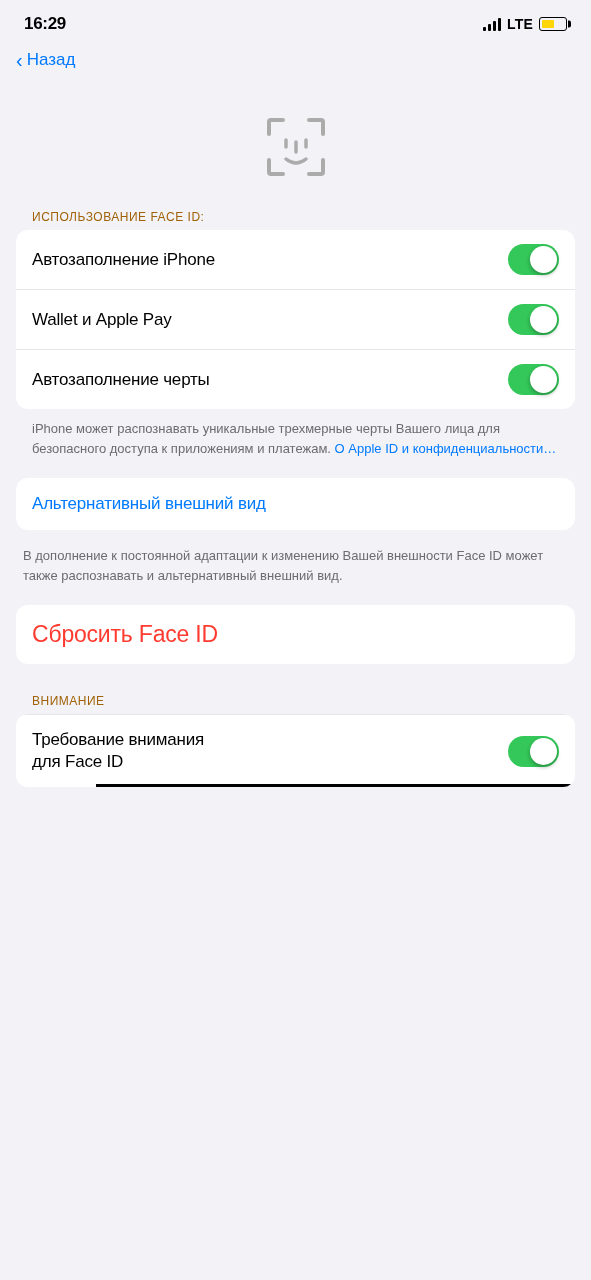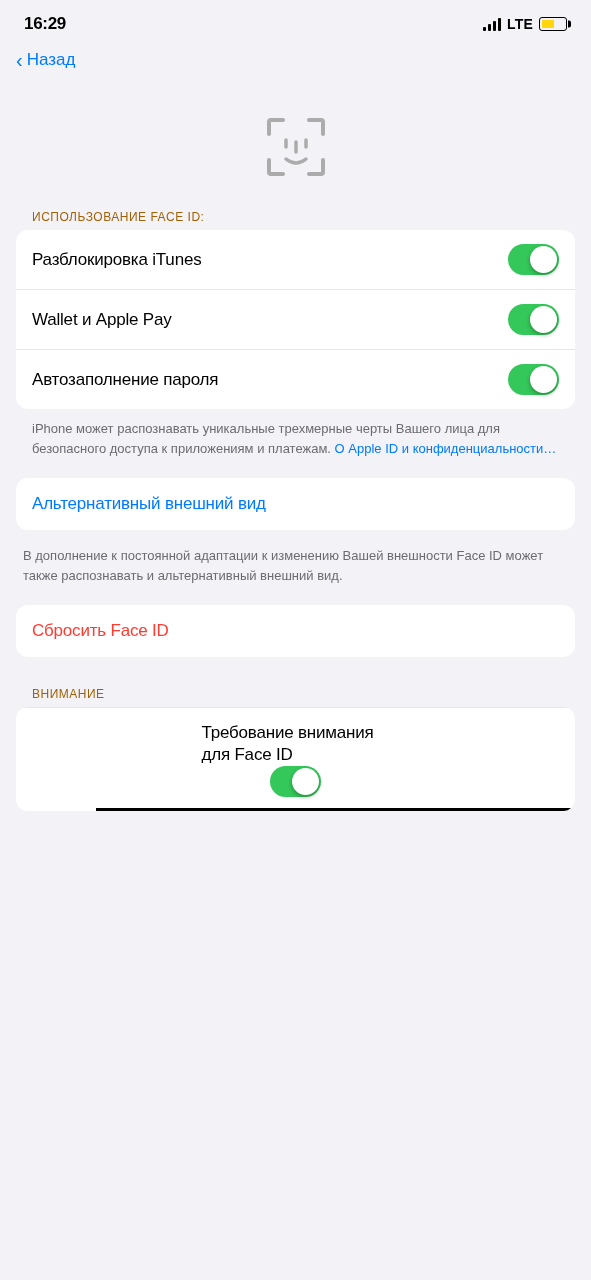--- a/index.html
+++ b/index.html
@@ -201,21 +201,21 @@
     .action-row {
       padding: 16px 16px;
     }
     .action-label-blue {
       font-size: 17px;
       color: #007aff;
       letter-spacing: -0.2px;
       text-align: center;
     }
     .action-label-red {
-      font-size: 17px;
+      font-size: 23px;
       color: #ff3b30;
       letter-spacing: -0.2px;
     }
 
     .alt-description {
       font-size: 13px;
       color: #6c6c70;
       line-height: 1.5;
       padding: 10px 23px 20px;
     }
@@ -226,21 +226,20 @@
       border-radius: 12px;
       margin: 0 16px;
       overflow: hidden;
     }
     .attention-row {
       display: flex;
       align-items: center;
       justify-content: space-between;
       padding: 14px 16px;
       min-height: 60px;
-      flex-direction: column;
     }
     .attention-label {
       font-size: 17px;
       color: #000;
       letter-spacing: -0.2px;
       line-height: 1.3;
       flex: 1;
       padding-right: 16px;
     }
     .attention-row-bottom {
@@ -307,29 +306,29 @@
 
       <path d="M25 47 Q35 55 45 47" stroke="#ababab" stroke-width="3.5" stroke-linecap="round" fill="none"></path>
     </svg>
   </div>
 </div>
 
 <div class="section-label">Использование Face ID:</div>
 
 <div class="settings-card">
   <div class="settings-row">
-    <span class="settings-row-label">Разблокировка iTunes</span>
+    <span class="settings-row-label">Автозаполнение iPhone</span>
     <div class="toggle"></div>
   </div>
   <div class="settings-row">
     <span class="settings-row-label">Wallet и Apple Pay</span>
     <div class="toggle"></div>
   </div>
   <div class="settings-row">
-    <span class="settings-row-label">Автозаполнение пароля</span>
+    <span class="settings-row-label">Автозаполнение черты</span>
     <div class="toggle"></div>
   </div>
 </div>
 
 <div class="description-text">
   <span>iPhone может распознавать уникальные трехмерные черты Вашего лица для безопасного доступа к приложениям и платежам.&nbsp;</span><a>О Apple ID и конфиденциальности…</a>
 </div>
 
 <div class="action-card">
   <div class="action-row">

